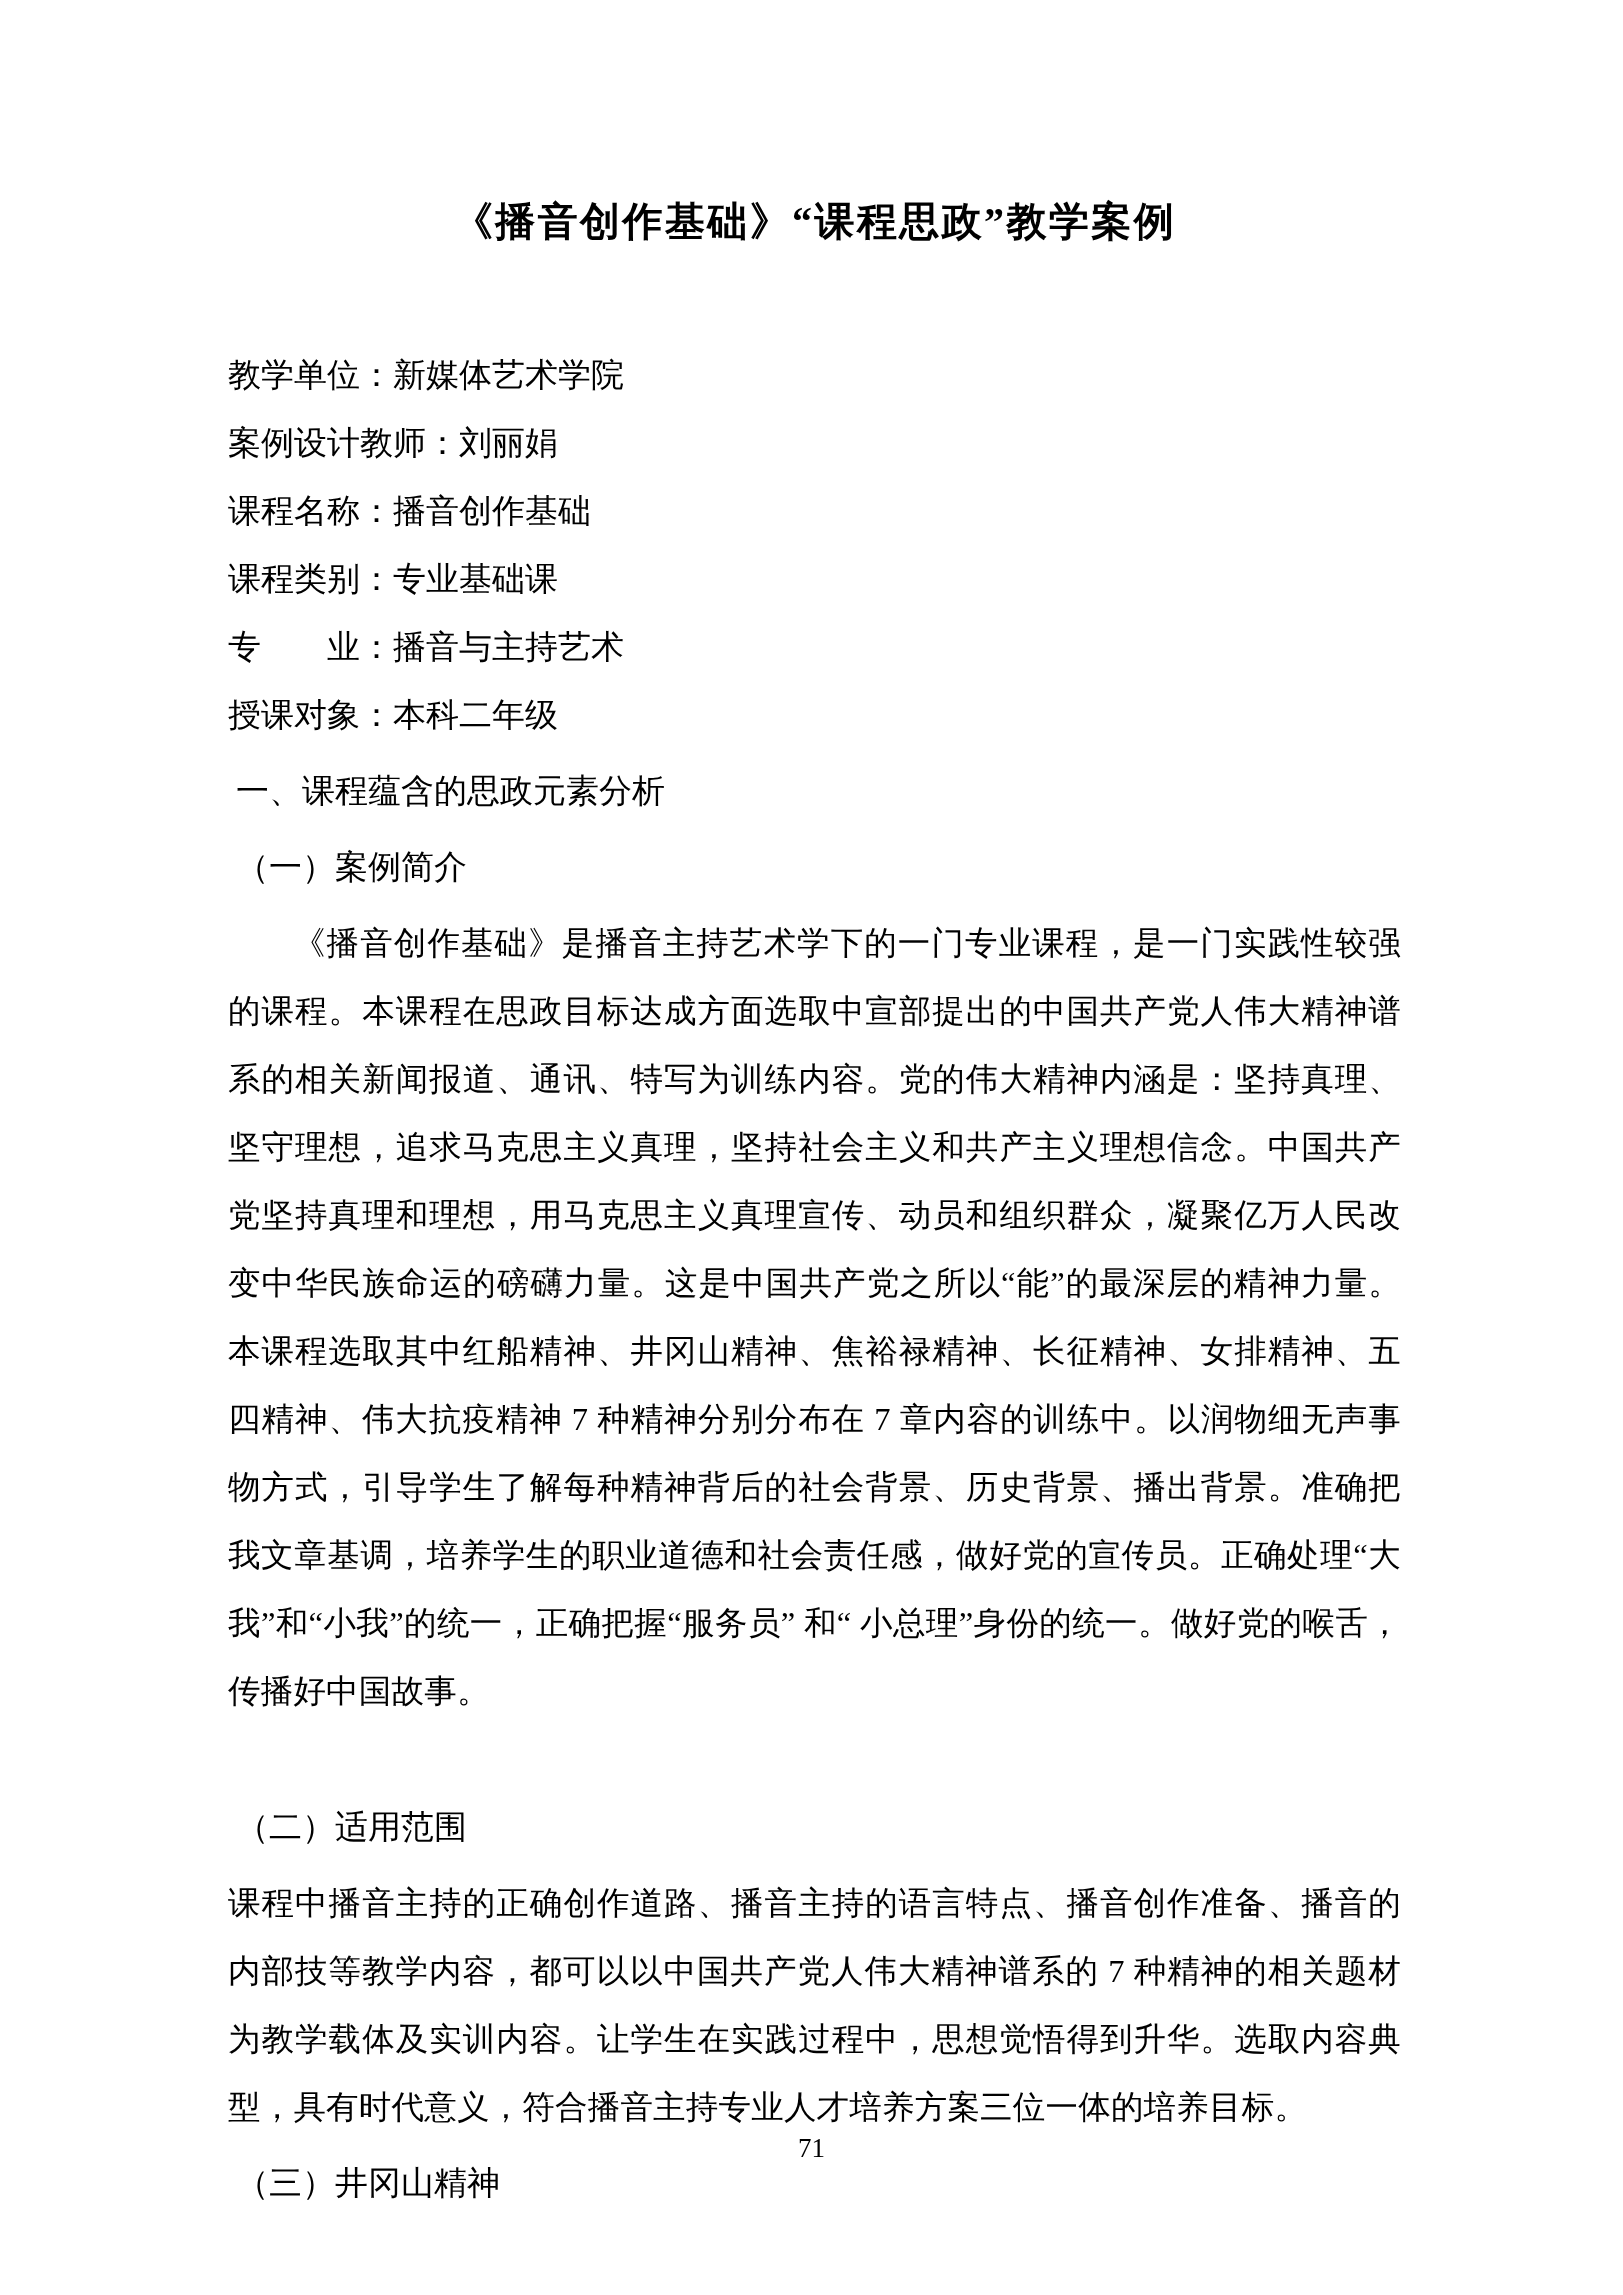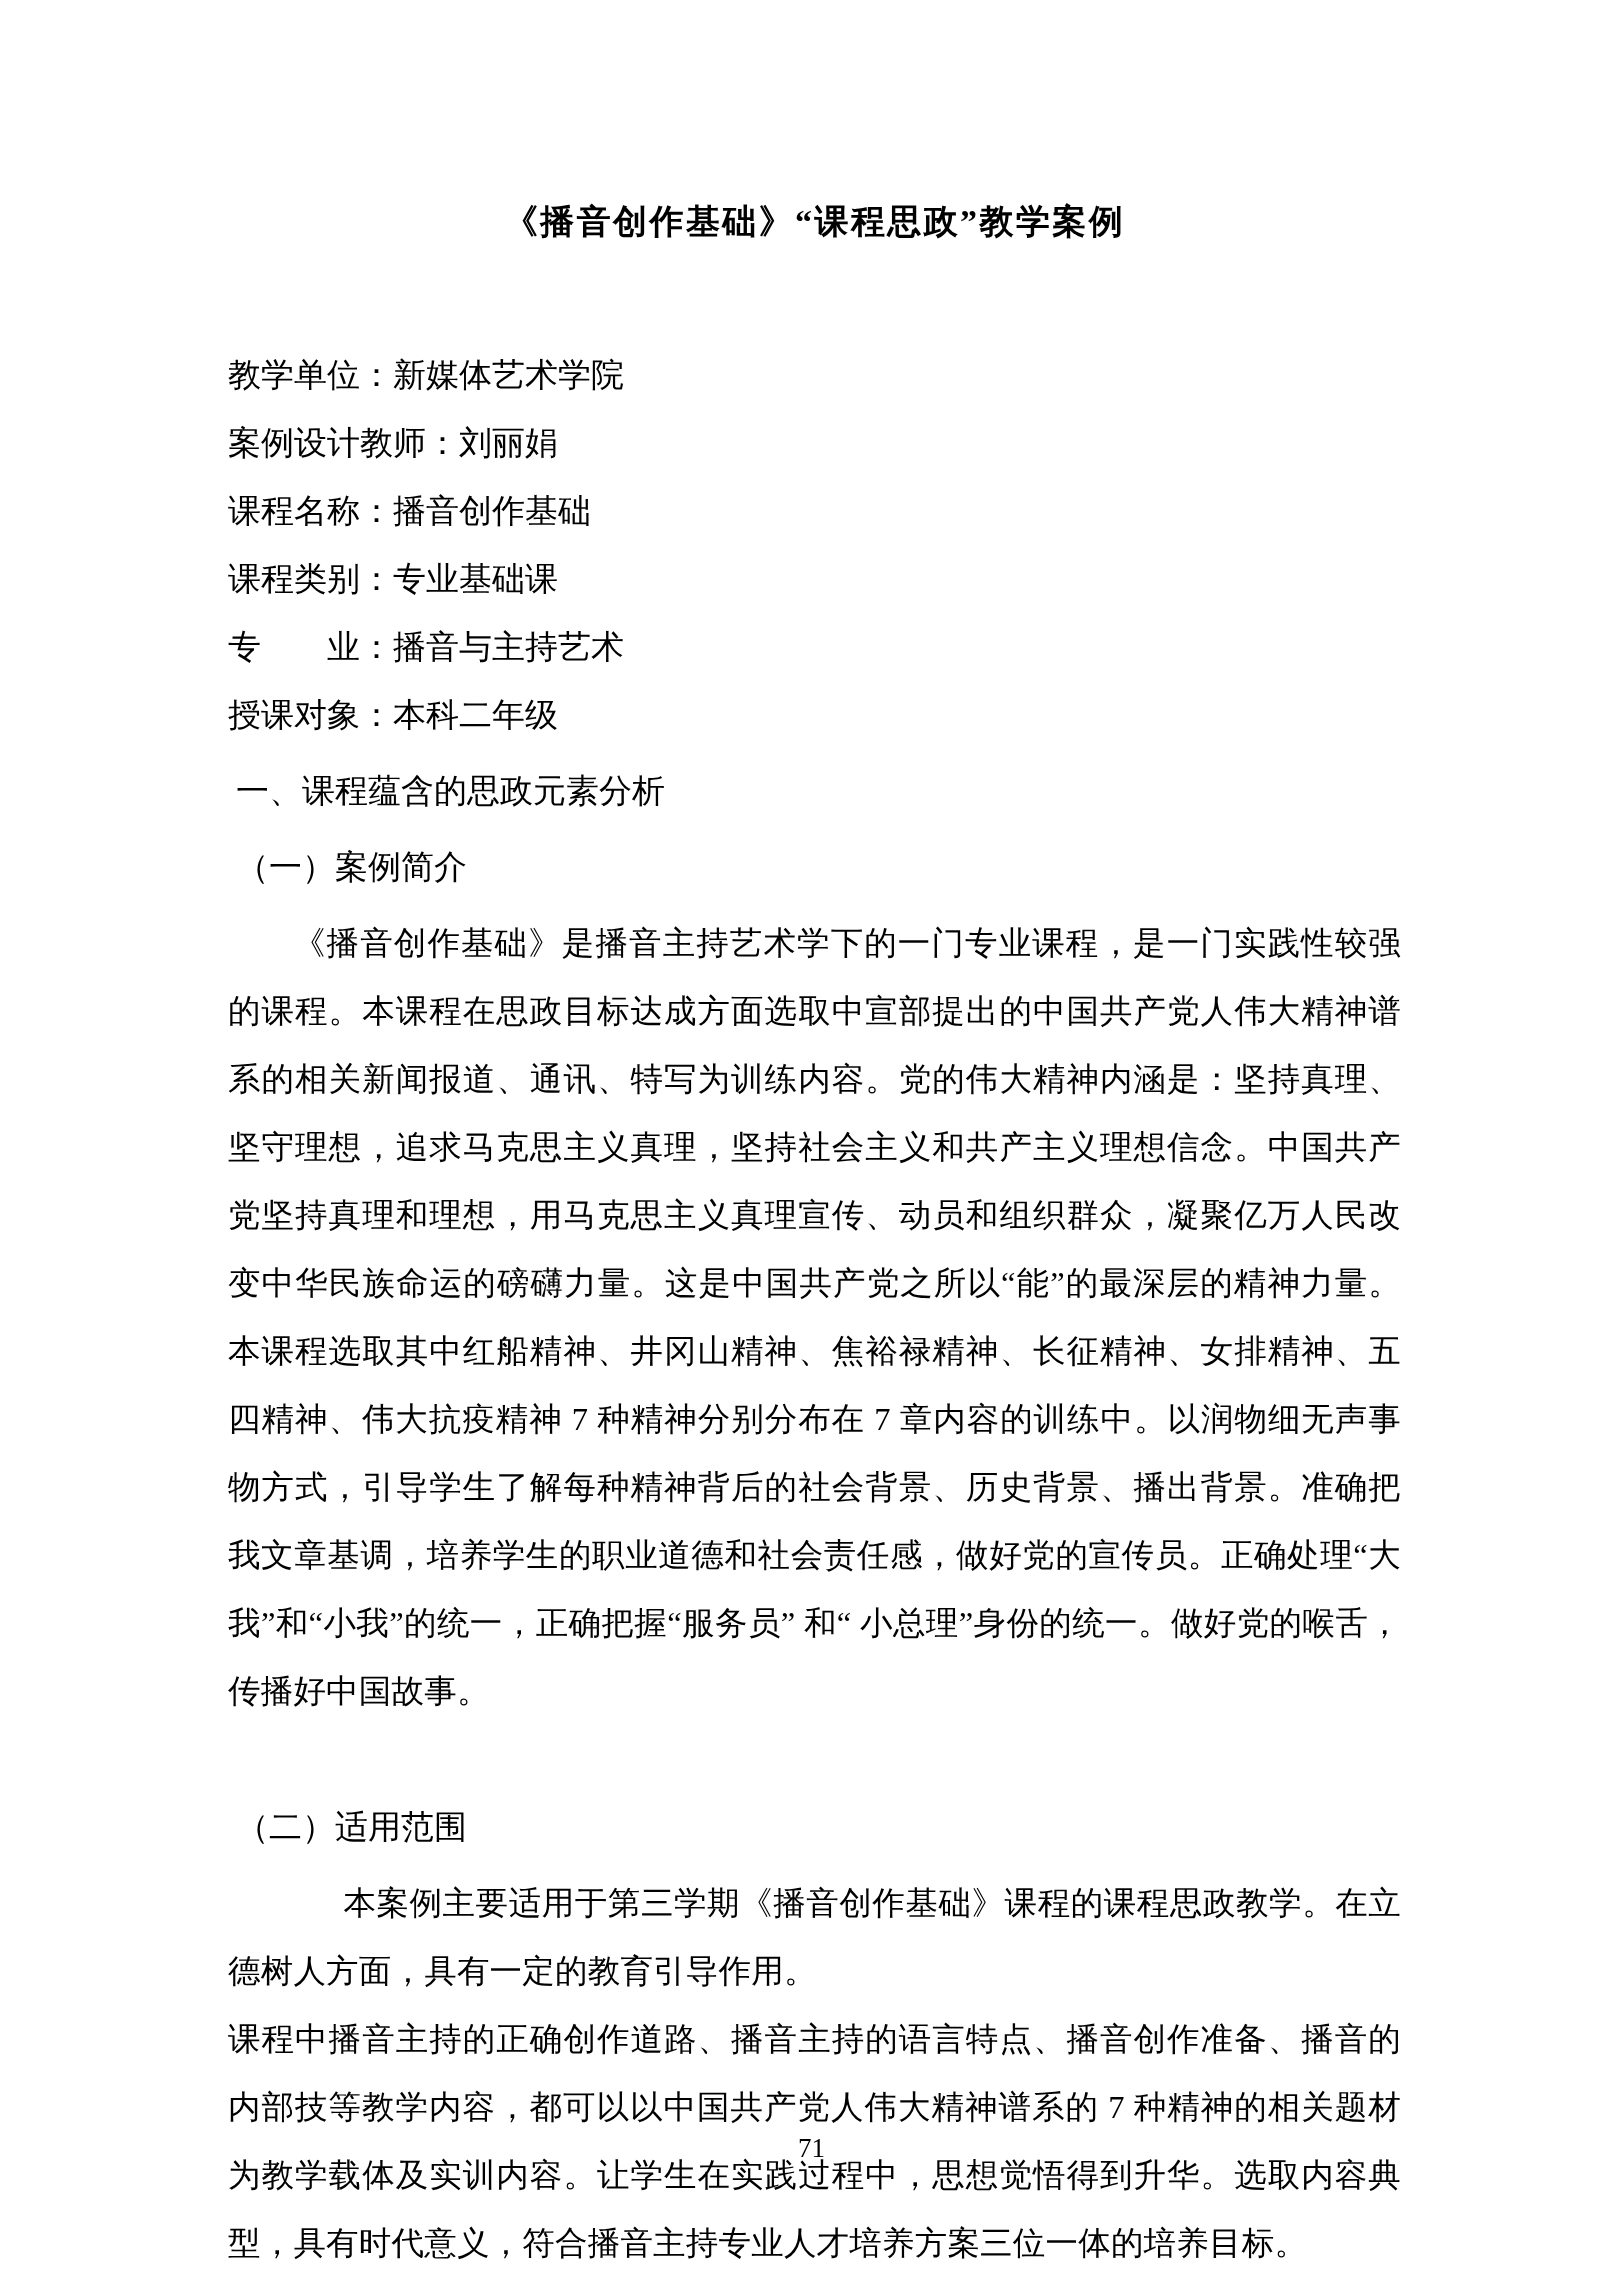--- a/index.html
+++ b/index.html
@@ -14,21 +14,21 @@
     background: #ffffff;
     color: #000000;
     font-family: "Liberation Serif", "DejaVu Serif", serif;
     overflow: hidden;
     box-sizing: border-box;
   }
   .content {
     padding: 181px 222px 0 228px;
   }
   .title {
-    font-size: 34px;
+    font-size: 40px;
     font-weight: 700;
     text-align: center;
     letter-spacing: 2.4px;
     line-height: 82px;
     margin: 0 0 78px 0;
   }
   .meta-row {
     display: flex;
     font-size: 33px;
     line-height: 68px;
@@ -87,21 +87,20 @@
     </div>
 
     <h2 class="h-sec">一、课程蕴含的思政元素分析</h2>
 
     <h3 class="h-sub">（一）案例简介</h3>
 
     <p class="para indent2">《播音创作基础》是播音主持艺术学下的一门专业课程，是一门实践性较强的课程。本课程在思政目标达成方面选取中宣部提出的中国共产党人伟大精神谱系的相关新闻报道、通讯、特写为训练内容。党的伟大精神内涵是：坚持真理、坚守理想，追求马克思主义真理，坚持社会主义和共产主义理想信念。中国共产党坚持真理和理想，用马克思主义真理宣传、动员和组织群众，凝聚亿万人民改变中华民族命运的磅礴力量。这是中国共产党之所以“能”的最深层的精神力量。本课程选取其中红船精神、井冈山精神、焦裕禄精神、长征精神、女排精神、五四精神、伟大抗疫精神 7 种精神分别分布在 7 章内容的训练中。以润物细无声事物方式，引导学生了解每种精神背后的社会背景、历史背景、播出背景。准确把我文章基调，培养学生的职业道德和社会责任感，做好党的宣传员。正确处理“大我”和“小我”的统一，正确把握“服务员” 和“ 小总理”身份的统一。做好党的喉舌，传播好中国故事。</p>
 
     <h3 class="h-sub gap-top">（二）适用范围</h3>
 
-    <p class="para indent35">本案例主要适用于第三学期《播音创作基础》课程的课程思政教学。在立德树人方面，具有一定的教育引导作用。</p>
 
     <p class="para">课程中播音主持的正确创作道路、播音主持的语言特点、播音创作准备、播音的内部技等教学内容，都可以以中国共产党人伟大精神谱系的 7 种精神的相关题材为教学载体及实训内容。让学生在实践过程中，思想觉悟得到升华。选取内容典型，具有时代意义，符合播音主持专业人才培养方案三位一体的培养目标。</p>
 
     <h3 class="h-sub">（三）井冈山精神</h3>
 
   </div>
 
   <div class="page-num">71</div>
 </div>
 

